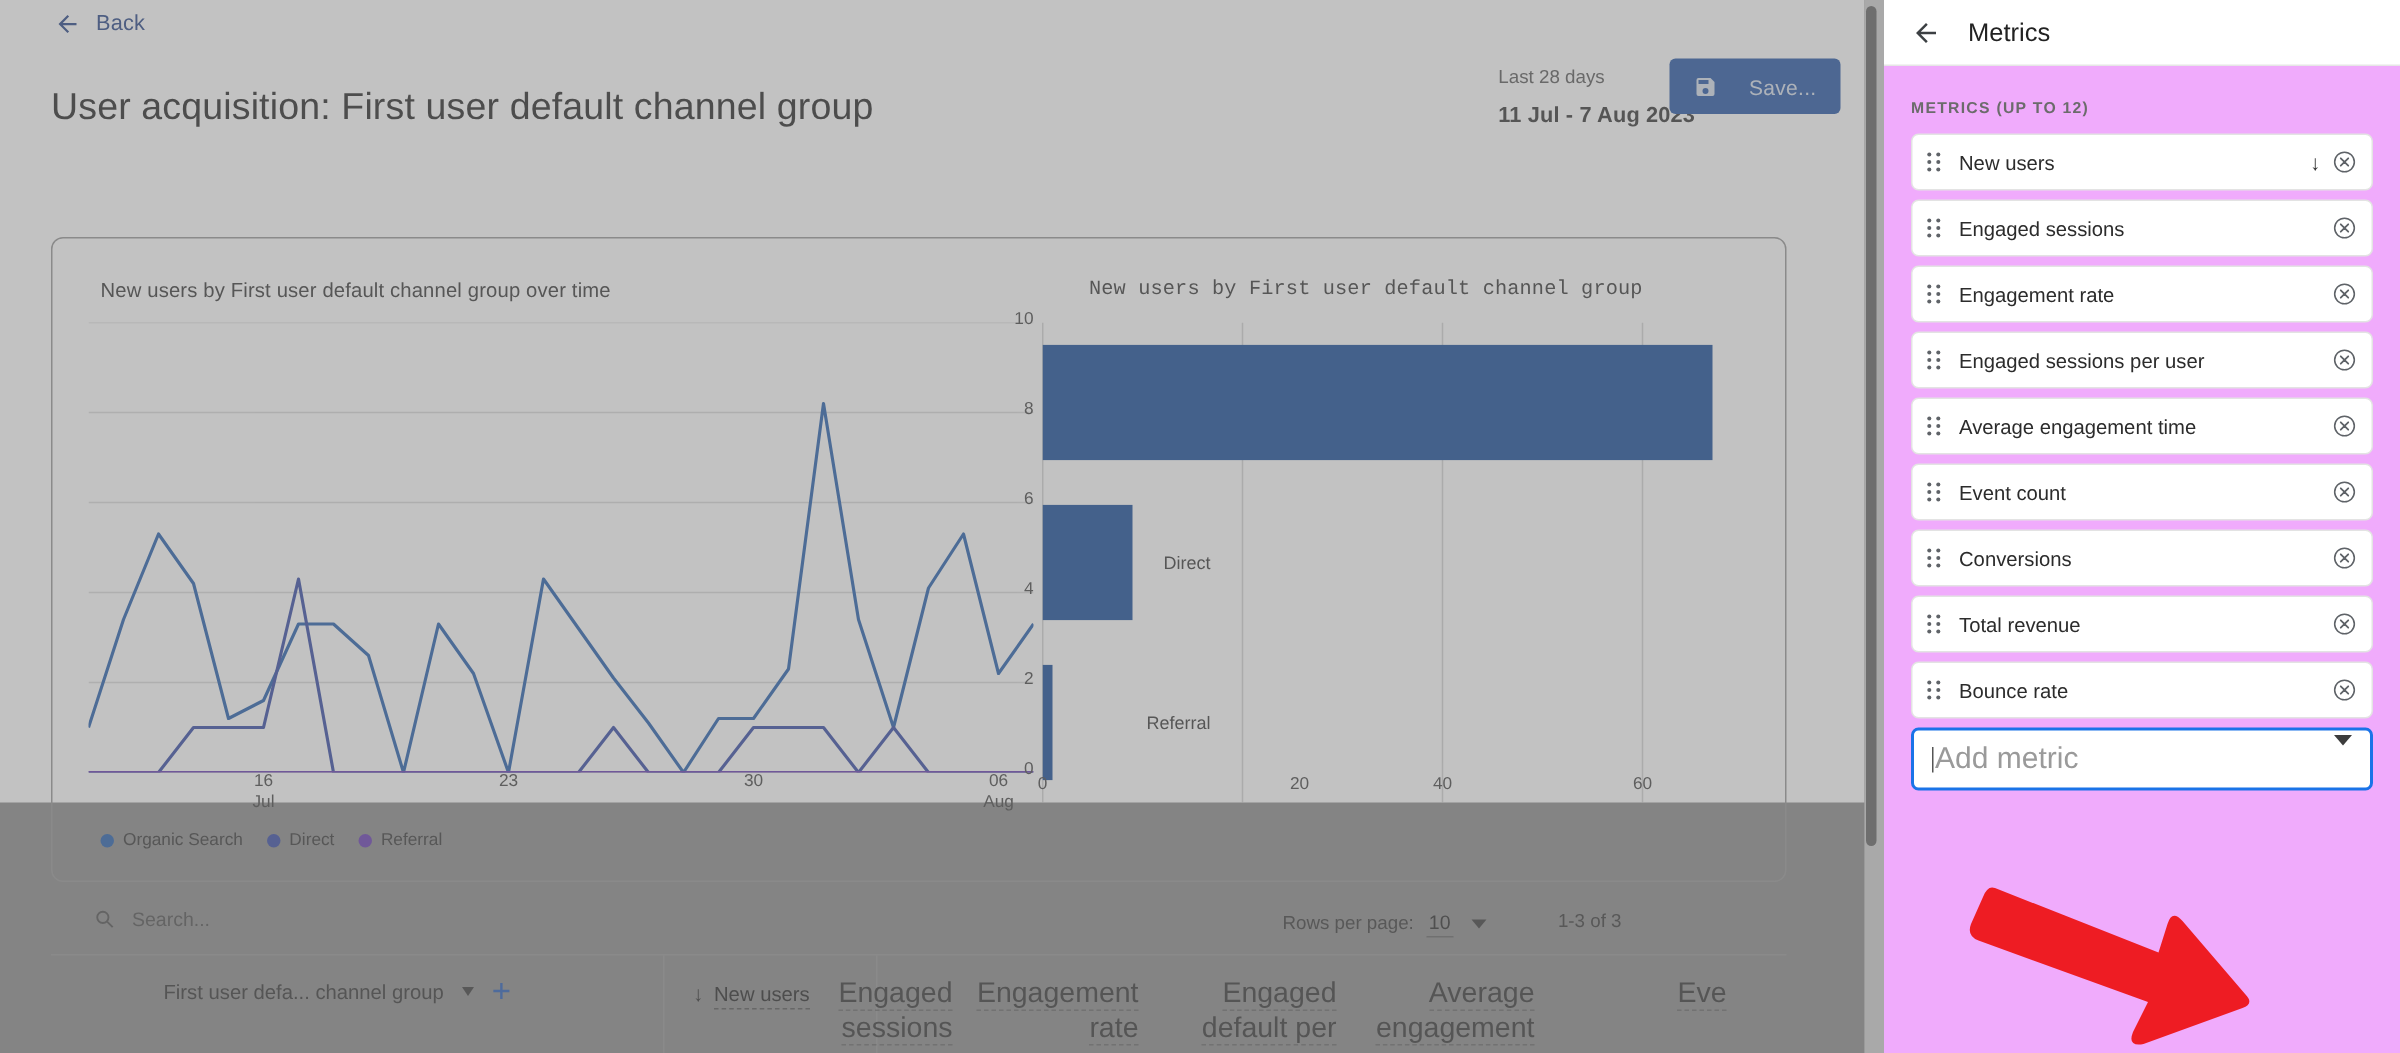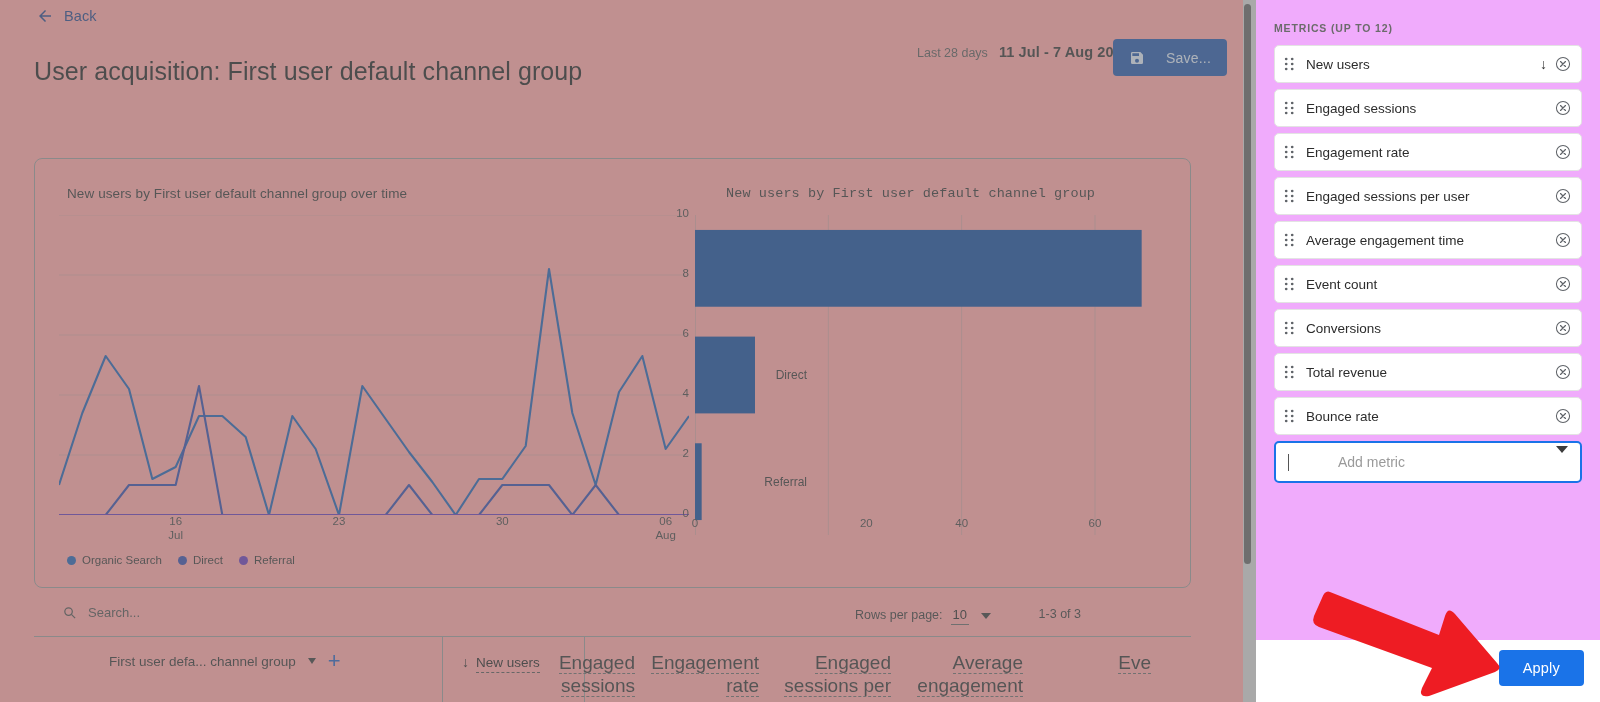--- a/index.html
+++ b/index.html
@@ -12,41 +12,41 @@
   #app { position: relative; width: 1600px; height: 702px; }
 
   
   #main {
     position: absolute; left: 0; top: 0; width: 1243px; height: 702px;
     background: #8e8e8e;
     overflow: hidden;
   }
   
   #report-surface {
-    position: absolute; left: 0; top: 0; width: 1243px; height: 702px;
-    background: #fca5a5;
+    position: absolute; left: 0; top: 0; width: 1243px; height: 535px;
+    background: #ffffff;
   }
 
   .back-row {
     position: absolute; left: 36px; top: 7px;
     display: flex; align-items: center; gap: 10px;
   }
   .back-arrow { width: 18px; height: 18px; display:block; }
   .back-label { font-size: 14.5px; color: #2d4a8a; letter-spacing: .1px; }
 
   .page-title {
     position: absolute; left: 34px; top: 41px;
     font-size: 25px; color: #2b2b2b; font-weight: 400; letter-spacing: .1px;
     white-space: nowrap;
     margin-top: 16px;
   }
 
   .date-wrap {
     position: absolute; right: 113px; top: 44px;
-    display: flex; align-items: baseline; gap: 11px;
+    display: flex; align-items: baseline; gap: 11px; flex-direction: column;
   }
   .date-rel { font-size: 12.5px; color: #5d5d5d; }
   .date-abs { font-size: 14.5px; color: #3a3a3a; font-weight: bold; letter-spacing: .1px; }
 
   .save-btn {
     position: absolute; right: 16px; top: 39px;
     height: 37px; padding: 0 16px;
     background: #2a5aa8; border: none; border-radius: 4px;
     display: flex; align-items: center; gap: 21px;
     cursor: pointer;
@@ -173,21 +173,21 @@
 
   .add-metric {
     position: relative; height: 42px; margin-top: 5px;
     border: 2px solid #1a73e8; border-radius: 5px;
     display: flex; align-items: center; padding: 0 12px;
     background: #fff;
   }
   .add-caret-wrap { position: absolute; right: 12px; top: 50%; transform: translateY(-50%); }
   .add-caret { width: 0; height: 0; border-left: 6px solid transparent; border-right: 6px solid transparent; border-top: 7px solid #3c3c3c; }
   .add-cursor { width: 1px; height: 17px; background: #555; margin-right: 1px; }
-  .add-ph { font-size: 14px; color: #9a9a9a; padding-left: 48px; }
+  .add-ph { font-size: 20px; color: #9a9a9a; }
 
   .panel-footer {
     flex: 0 0 auto; padding: 10px 16px 16px 16px;
     display: flex; justify-content: flex-end; background: #fff;
   }
   .apply-btn {
     height: 36px; padding: 0 24px;
     background: #1a73e8; color: #fff; border: none; border-radius: 4px;
     font-size: 14.5px; font-family: "Liberation Sans", sans-serif;
     cursor: pointer; letter-spacing: .2px;
@@ -326,35 +326,41 @@
           </div>
           <div class="col-sep" style="left:408px"></div>
           <div class="th-sort" style="left:428px">
             <span class="arrow">↓</span>
             <span class="lbl">New users</span>
           </div>
           <div class="col-sep" style="left:550px"></div>
           <div id="metric-headers">
               <div class="th-metric" style="right: 556px;"><span class="l1">Engaged</span><br><span class="l2">sessions</span></div>
               <div class="th-metric" style="right: 432px;"><span class="l1">Engagement</span><br><span class="l2">rate</span></div>
-              <div class="th-metric" style="right: 300px;"><span class="l1">Engaged</span><br><span class="l2">sessions per</span></div>
+              <div class="th-metric" style="right: 300px;"><span class="l1">Engaged</span><br><span class="l2">default per</span></div>
               <div class="th-metric" style="right: 168px;"><span class="l1">Average</span><br><span class="l2">engagement</span></div>
               <div class="th-metric" style="right: 40px;"><span class="l1">Eve</span></div>
             </div>
         </div>
       </div>
 
     </div>
     <div id="veil"></div>
   </div>
 
   <div id="scroll-strip"></div>
   <div id="scroll-thumb"></div>
 
   <div id="panel">
+    <div class="panel-header">
+      <svg class="panel-back" viewBox="0 0 24 24">
+        <path d="M20 11H7.8l5.6-5.6L12 4l-8 8 8 8 1.4-1.4L7.8 13H20z" fill="#3c4043"></path>
+      </svg>
+      <span class="panel-title">Metrics</span>
+    </div>
 
     <div class="panel-body">
       <div class="section-label">METRICS (UP TO 12)</div>
       <div id="metric-list">
           <div class="metric-row">
             <span class="drag-handle">
               <svg width="11" height="16" viewBox="0 0 11 16">
                 <circle cx="2.2" cy="3" r="1.35" fill="#5f6368"></circle>
                 <circle cx="8.2" cy="3" r="1.35" fill="#5f6368"></circle>
                 <circle cx="2.2" cy="8" r="1.35" fill="#5f6368"></circle>
@@ -526,23 +532,20 @@
           </div>
         </div>
 
       <div class="add-metric">
         <span class="add-cursor"></span>
         <span class="add-ph">Add metric</span>
         <span class="add-caret-wrap"><span class="add-caret"></span></span>
       </div>
     </div>
 
-    <div class="panel-footer">
-      <button class="apply-btn">Apply</button>
-    </div>
   </div>
 
   <svg id="annotation" viewBox="0 0 1600 702">
     <g id="arrow-group">
         <path d="M1330 592 Q1325 590 1322 598 L1314 616 Q1311 624 1319 627 L1432 668 L1422 688 Q1418 698 1429 696 L1495 672 Q1503 669 1497 663 L1455 614 Q1448 606 1445 616 L1439 635 Z" fill="#ee1c23"></path>
       </g>
   </svg>
 
 </div>
 

